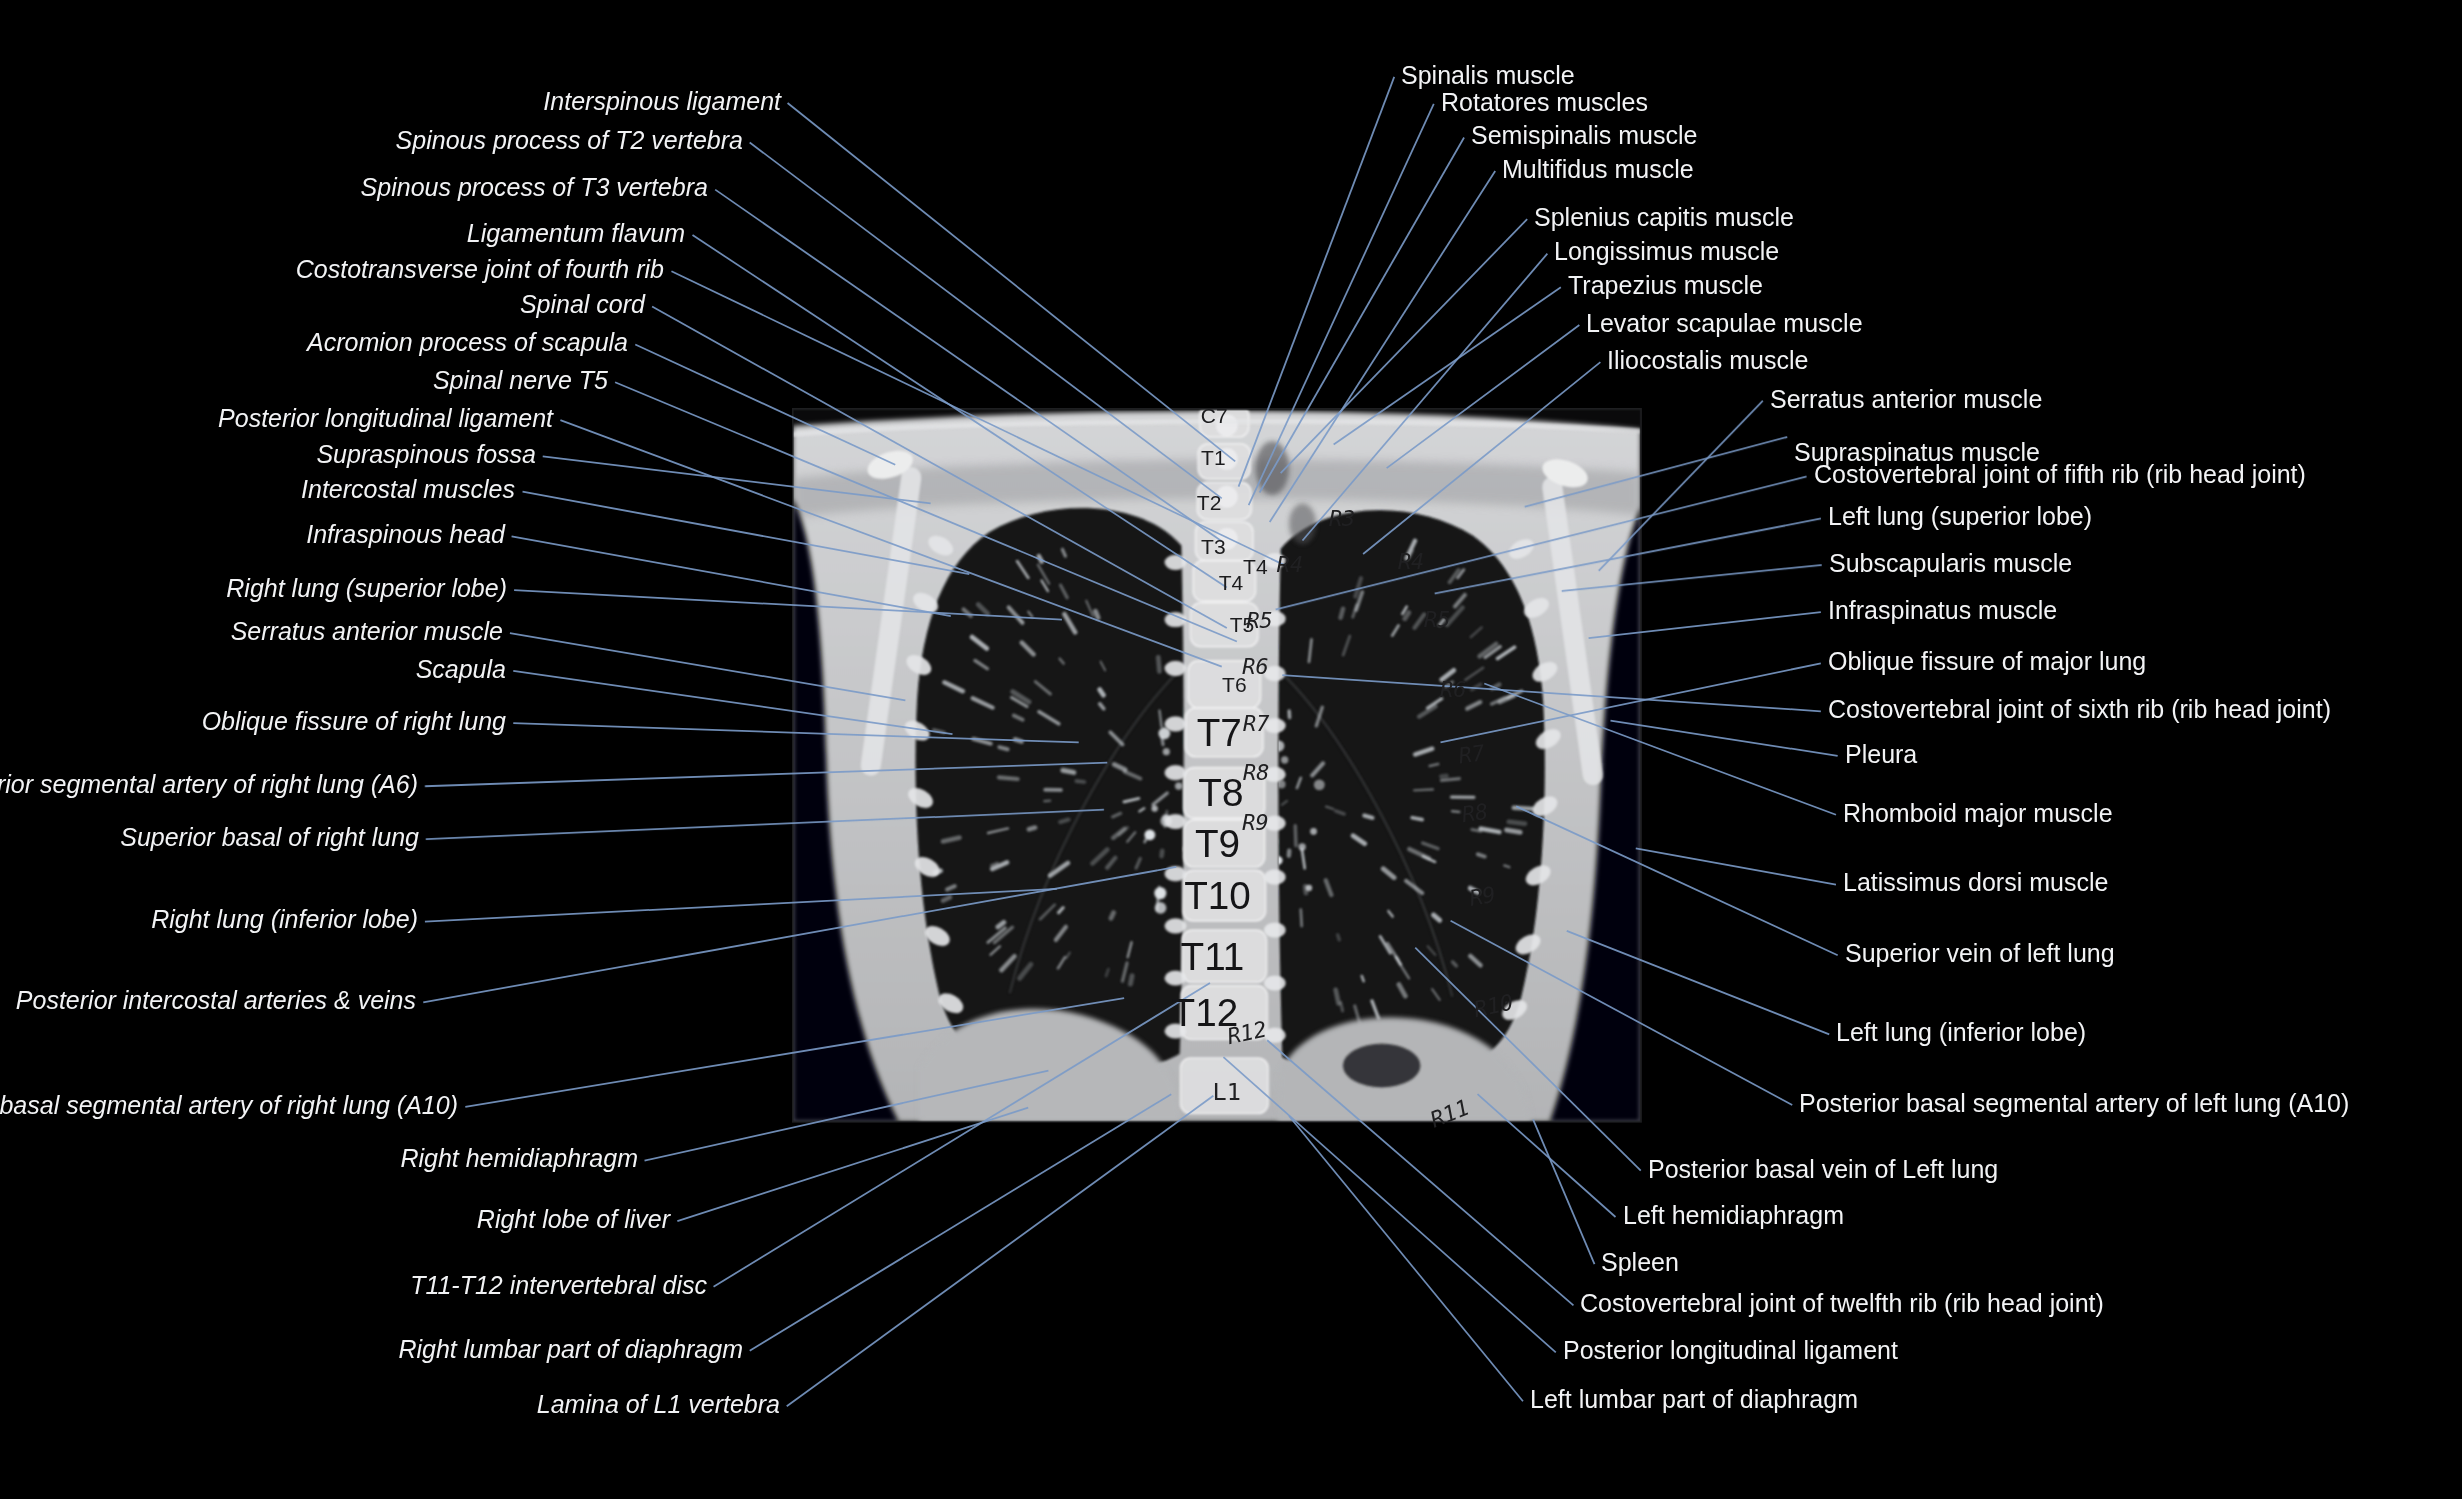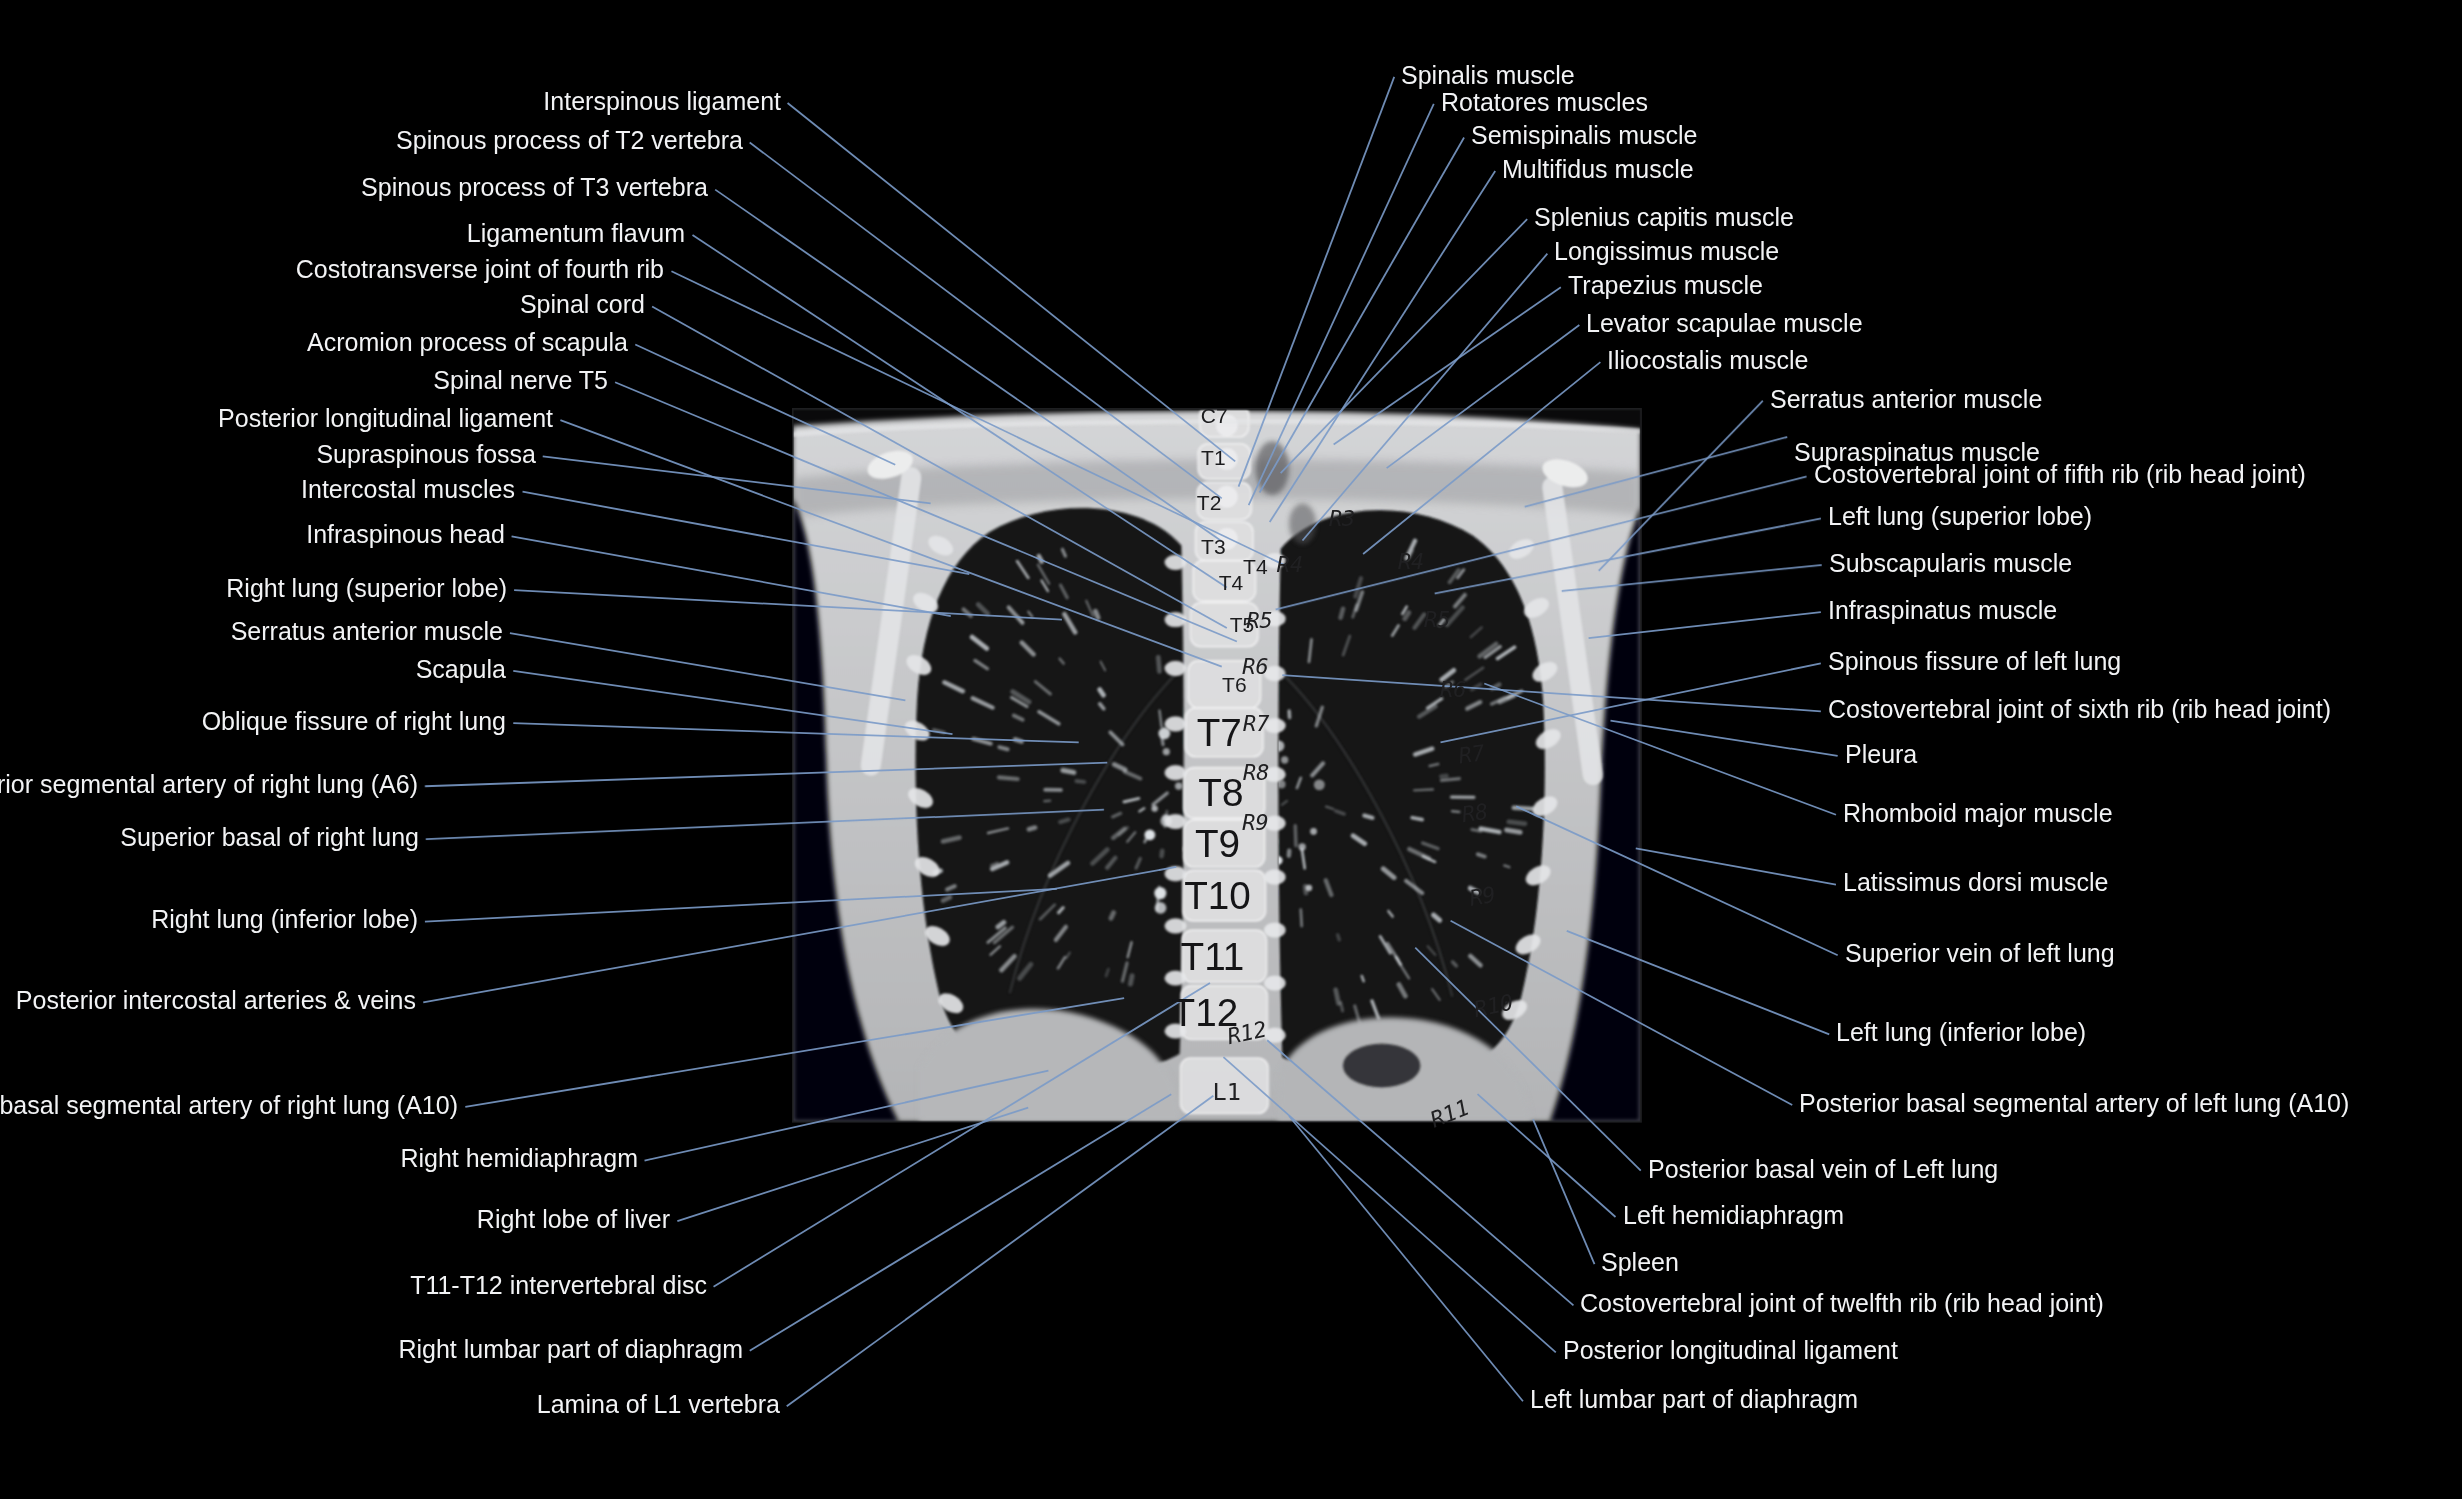--- a/index.html
+++ b/index.html
@@ -2,21 +2,21 @@
 <html style="font-size:13.5px"><head>
 <meta charset="utf-8">
 <style>
   html,body{margin:0;padding:0;background:#000;}
   .canvas{position:relative;width:2462px;height:1500px;background:#000;
           font-family:"Liberation Sans",sans-serif;overflow:hidden;}
   svg.stage{position:absolute;left:0;top:0;width:2462px;height:1500px;}
   .label{position:absolute;color:#f2f3f5;font-size:25px;line-height:29px;
          white-space:nowrap;transform:translateY(-55%);
          text-shadow:0 0.8px 2.5px rgba(0,0,0,.9);}
-  .label.left{}
+  .label.left{font-style:italic;}
   .label.right{text-align:center;}
   .v-small{font:25px "Liberation Sans",sans-serif;fill:#1c1c1e;}
   .v-large{font:46px "Liberation Sans",sans-serif;fill:#151517;}
   .rib-txt{font:italic 26px "DejaVu Sans Mono",monospace;fill:#202022;}
   .l1-txt{font:28px "DejaVu Sans Mono",monospace;fill:#202022;}
 </style>
 </head>
 <body>
 
 <div class="canvas">
@@ -484,21 +484,21 @@
       <div class="label right" style="top: 253px; left: 1554px;">Longissimus muscle</div>
       <div class="label right" style="top: 287px; left: 1568px;">Trapezius muscle</div>
       <div class="label right" style="top: 325px; left: 1586px;">Levator scapulae muscle</div>
       <div class="label right" style="top: 362px; left: 1607px;">Iliocostalis muscle</div>
       <div class="label right" style="top: 401px; left: 1770px;">Serratus anterior muscle</div>
       <div class="label right" style="top: 437px; left: 1794px; margin-top: 17px;">Supraspinatus muscle</div>
       <div class="label right" style="top: 476px; left: 1814px;">Costovertebral joint of fifth rib (rib head joint)</div>
       <div class="label right" style="top: 518px; left: 1828px;">Left lung (superior lobe)</div>
       <div class="label right" style="top: 565px; left: 1829px;">Subscapularis muscle</div>
       <div class="label right" style="top: 612px; left: 1828px;">Infraspinatus muscle</div>
-      <div class="label right" style="top: 663px; left: 1828px;">Spinous fissure of left lung</div>
+      <div class="label right" style="top: 663px; left: 1828px;">Oblique fissure of major lung</div>
       <div class="label right" style="top: 711px; left: 1828px;">Costovertebral joint of sixth rib (rib head joint)</div>
       <div class="label right" style="top: 756px; left: 1845px;">Pleura</div>
       <div class="label right" style="top: 815px; left: 1843px;">Rhomboid major muscle</div>
       <div class="label right" style="top: 884px; left: 1843px;">Latissimus dorsi muscle</div>
       <div class="label right" style="top: 955px; left: 1845px;">Superior vein of left lung</div>
       <div class="label right" style="top: 1034px; left: 1836px;">Left lung (inferior lobe)</div>
       <div class="label right" style="top: 1105px; left: 1799px;">Posterior basal segmental artery of left lung (A10)</div>
       <div class="label right" style="top: 1171px; left: 1648px;">Posterior basal vein of Left lung</div>
       <div class="label right" style="top: 1217px; left: 1623px;">Left hemidiaphragm</div>
       <div class="label right" style="top: 1264px; left: 1601px;">Spleen</div>

